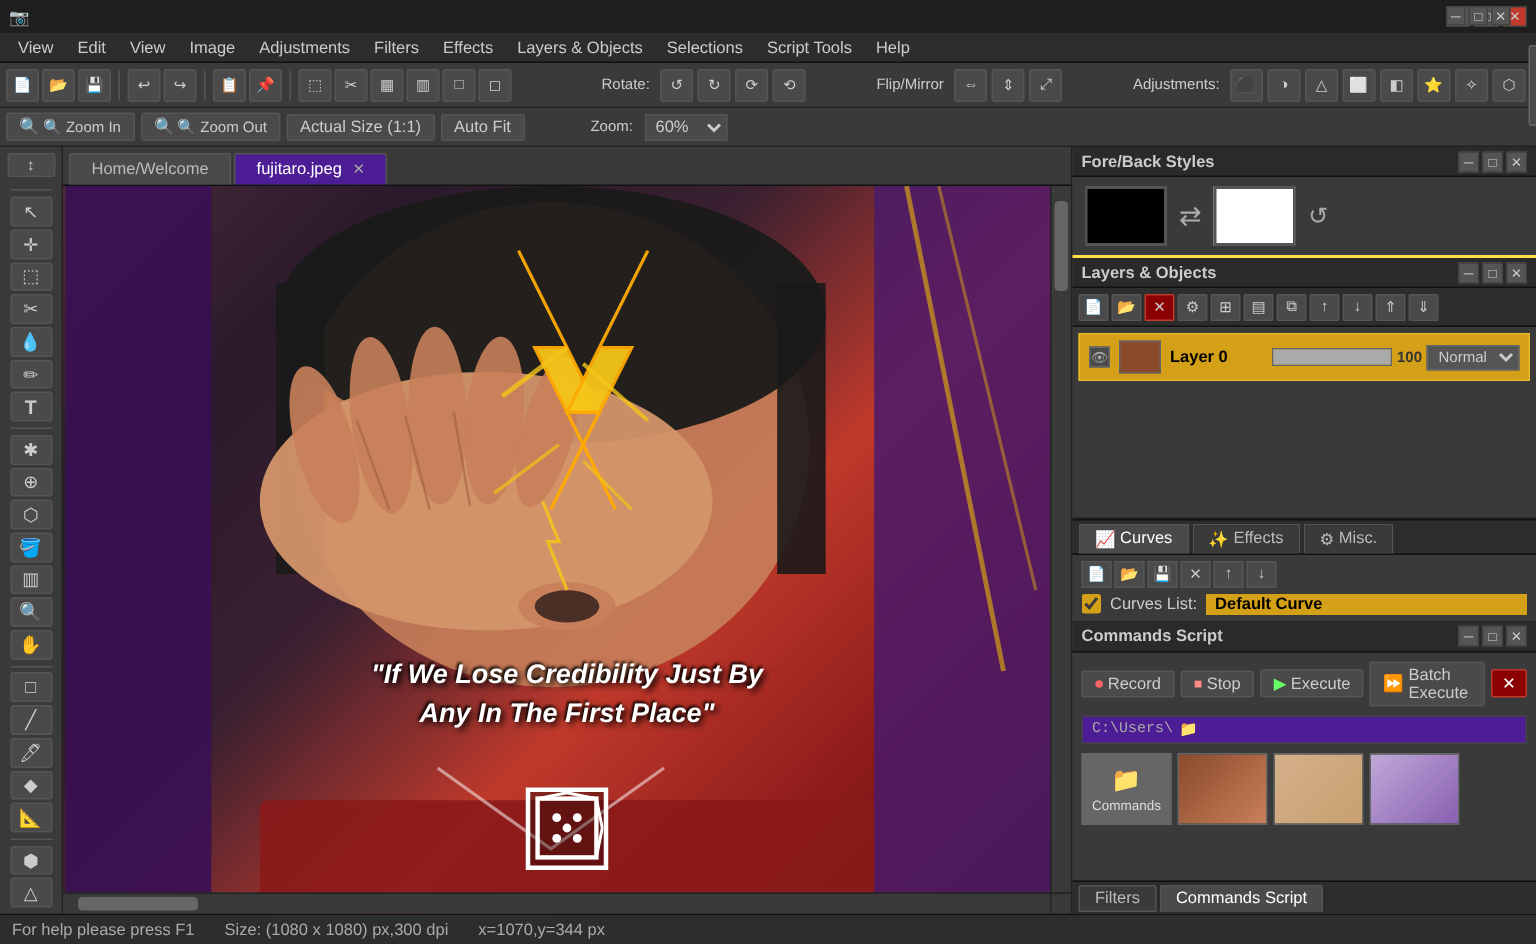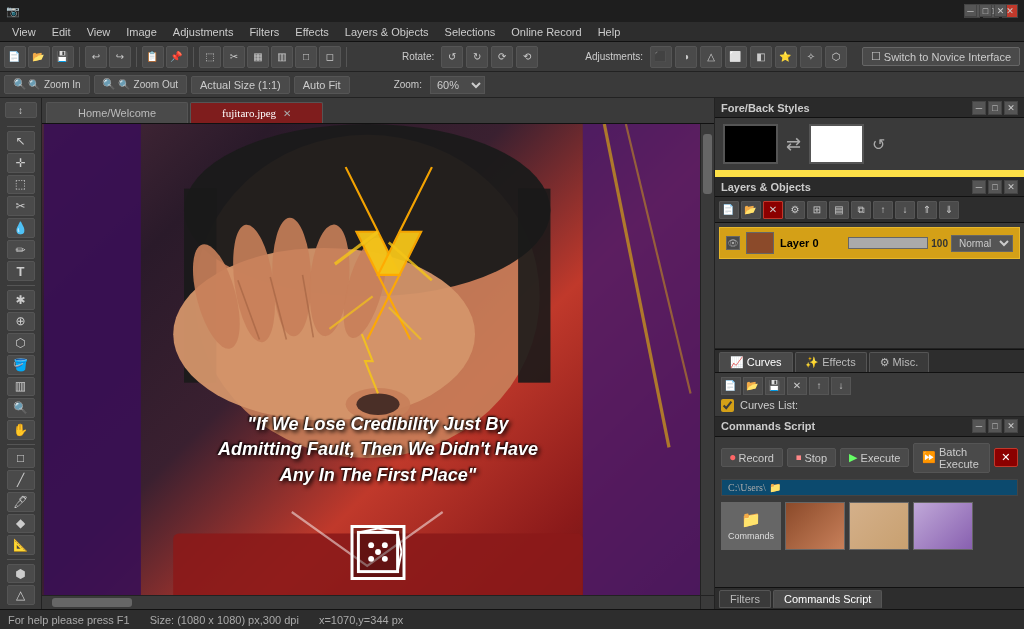--- a/index.html
+++ b/index.html
@@ -36,38 +36,38 @@
     #main-area { display: flex; height: calc(629px - 22px - 20px - 30px - 26px - 20px); }
 
     
     #left-panel { width: 42px; background: #3a3a3a; border-right: 1px solid #222; display: flex; flex-direction: column; align-items: center; padding: 4px 2px; gap: 2px; overflow: hidden; }
     .tool-btn { width: 28px; height: 24px; background: #4a4a4a; border: 1px solid #555; display: flex; align-items: center; justify-content: center; cursor: pointer; border-radius: 2px; color: #ccc; font-size: 12px; }
     .tool-separator { width: 28px; height: 1px; background: #555; margin: 2px 0; }
 
     
     #canvas-wrapper { flex: 1; display: flex; flex-direction: column; background: #2a2a2a; }
     #tab-bar { background: #3a3a3a; height: 26px; display: flex; align-items: flex-end; padding: 0 4px; border-bottom: 1px solid #111; }
-    .tab { padding: 4px 31px; background: #4a4a4a; border: 1px solid #555; border-bottom: none; cursor: pointer; color: #bbb; font-size: 11px; margin-right: 2px; border-radius: 2px 2px 0 0; }
-    .tab.active { background: #7f1d1d; color: #fff; font-family: Liberation Serif, serif; }
+    .tab { padding: 4px 14px; background: #4a4a4a; border: 1px solid #555; border-bottom: none; cursor: pointer; color: #bbb; font-size: 11px; margin-right: 2px; border-radius: 2px 2px 0 0; }
+    .tab.active { background: #4c1d95; color: #fff; }
     .tab-close { margin-left: 4px; color: #aaa; font-size: 10px; }
     #canvas-area { flex: 1; background: #444; position: relative; overflow: hidden; }
     #canvas-scroll-v { position: absolute; right: 0; top: 0; bottom: 14px; width: 14px; background: #3a3a3a; border-left: 1px solid #222; }
     #canvas-scroll-h { position: absolute; bottom: 0; left: 0; right: 14px; height: 14px; background: #3a3a3a; border-top: 1px solid #222; }
     #canvas-scroll-corner { position: absolute; right: 0; bottom: 0; width: 14px; height: 14px; background: #3a3a3a; border-left: 1px solid #222; border-top: 1px solid #222; }
     .scroll-thumb-v { position: absolute; top: 10px; left: 2px; right: 2px; height: 60px; background: #666; border-radius: 3px; }
     .scroll-thumb-h { position: absolute; left: 10px; top: 2px; bottom: 2px; width: 80px; background: #666; border-radius: 3px; }
 
     
     #status-bar { background: #2d2d2d; height: 20px; display: flex; align-items: center; padding: 0 8px; border-top: 1px solid #111; font-size: 11px; color: #aaa; gap: 20px; }
 
     
     #right-panel { width: 310px; background: #3c3c3c; display: flex; flex-direction: column; border-left: 1px solid #222; }
 
     
-    #foreback-panel { background: #3a3a3a; border-bottom: 7px solid #fde047; }
+    #foreback-panel { background: #3a3a3a; border-bottom: 2px solid #fde047; }
     .panel-header { background: #2a2a2a; height: 20px; display: flex; align-items: center; padding: 0 6px; justify-content: space-between; border-bottom: 1px solid #111; }
     .panel-title { color: #ccc; font-size: 11px; font-weight: bold; }
     .panel-controls { display: flex; gap: 2px; }
     .panel-ctrl-btn { width: 14px; height: 14px; background: #555; display: flex; align-items: center; justify-content: center; cursor: pointer; font-size: 9px; color: #ccc; border: 1px solid #444; }
     #foreback-content { display: flex; align-items: center; padding: 6px 8px; gap: 8px; }
     .color-swatch { width: 55px; height: 40px; border: 2px solid #555; cursor: pointer; }
     .color-swatch.fore { background: #000; }
     .color-swatch.back { background: #fff; }
     .reset-btn { color: #aaa; font-size: 16px; cursor: pointer; }
 
@@ -94,21 +94,21 @@
     .curves-checkbox { width: 13px; height: 13px; accent-color: #d4a017; cursor: pointer; }
     .curves-list-label { color: #ccc; font-size: 11px; }
     .curves-list-value { background: #d4a017; color: #000; font-size: 11px; padding: 1px 6px; font-weight: bold; flex: 1; }
 
     
     #commands-panel { background: #3a3a3a; display: flex; flex-direction: column; flex: 1; }
     #commands-content { padding: 4px 6px; display: flex; flex-direction: column; gap: 4px; }
     #commands-toolbar { display: flex; align-items: center; gap: 4px; padding: 2px 0; }
     .cmd-btn { background: #4a4a4a; border: 1px solid #555; padding: 2px 8px; cursor: pointer; color: #ccc; font-size: 11px; border-radius: 2px; display: flex; align-items: center; gap: 3px; }
     .cmd-btn.close-btn { background: #8b0000; border-color: #c0392b; color: #fff; min-width: 20px; justify-content: center; }
-    .cmd-path { background: #0c4a6e; border: 1px solid #444; padding: 2px 6px; color: #aaa; font-size: 10px; font-family: Liberation Serif, serif; display: flex; align-items: center; gap: 4px; }
+    .cmd-path { background: #4c1d95; border: 1px solid #444; padding: 2px 6px; color: #aaa; font-size: 10px; font-family: Liberation Mono, monospace; display: flex; align-items: center; gap: 4px; }
     .cmd-path-icon { cursor: pointer; }
     #thumbs-row { display: flex; gap: 4px; padding: 2px 0; }
     .thumb-item { width: 60px; height: 48px; background: #555; border: 1px solid #666; overflow: hidden; position: relative; cursor: pointer; }
     .folder-thumb { background: #666; display: flex; align-items: center; justify-content: center; color: #d4a017; font-size: 18px; }
     #panel-tabs-bottom { background: #2d2d2d; height: 22px; display: flex; align-items: center; padding: 0 4px; gap: 2px; border-top: 1px solid #111; }
     .bottom-tab { padding: 2px 10px; background: #3a3a3a; border: 1px solid #555; cursor: pointer; color: #bbb; font-size: 11px; border-radius: 2px 2px 0 0; }
     .bottom-tab.active { background: #4a4a4a; color: #fff; border-bottom-color: #4a4a4a; }
 
     
     #manga-canvas { width: 100%; height: 100%; background: #1a1a1a; position: relative; overflow: hidden; display: flex; align-items: center; justify-content: center; }
@@ -142,21 +142,21 @@
 <div id="menu-bar">
   <div class="menu-item">View</div>
   <div class="menu-item">Edit</div>
   <div class="menu-item">View</div>
   <div class="menu-item">Image</div>
   <div class="menu-item">Adjustments</div>
   <div class="menu-item">Filters</div>
   <div class="menu-item">Effects</div>
   <div class="menu-item">Layers &amp; Objects</div>
   <div class="menu-item">Selections</div>
-  <div class="menu-item">Online Record</div>
+  <div class="menu-item">Script Tools</div>
   <div class="menu-item">Help</div>
 </div>
 
 <div id="toolbar1">
   <div class="tb-section">
     <div class="tb-btn">📄</div>
     <div class="tb-btn">📂</div>
     <div class="tb-btn">💾</div>
     <div class="tb-separator"></div>
     <div class="tb-btn">↩</div>
@@ -172,20 +172,26 @@
     <div class="tb-btn">□</div>
     <div class="tb-btn">◻</div>
   </div>
   <div class="tb-separator"></div>
   <div class="rotate-section">
     <span class="tb-label">Rotate:</span>
     <div class="tb-btn">↺</div>
     <div class="tb-btn">↻</div>
     <div class="tb-btn">⟳</div>
     <div class="tb-btn">⟲</div>
+  </div>
+  <div class="flip-section">
+    <span class="tb-label">Flip/Mirror</span>
+    <div class="tb-btn">⇔</div>
+    <div class="tb-btn">⇕</div>
+    <div class="tb-btn">⤢</div>
   </div>
   <div class="adj-section">
     <span class="tb-label">Adjustments:</span>
     <div class="tb-btn">⬛</div>
     <div class="tb-btn">◑</div>
     <div class="tb-btn">△</div>
     <div class="tb-btn">⬜</div>
     <div class="tb-btn">◧</div>
     <div class="tb-btn">⭐</div>
     <div class="tb-btn">✧</div>
@@ -317,21 +323,20 @@
 
           <path d="M 295 195 L 305 220 L 298 220 L 310 250" stroke="#f5c518" stroke-width="2" fill="none" opacity="0.85"></path>
 
           <rect x="120" y="380" width="380" height="70" fill="#8b1a1a" opacity="0.9" rx="5"></rect>
 
           <path d="M 230 360 L 300 410 L 370 360" stroke="#fff" stroke-width="2" fill="none" opacity="0.5"></path>
         </svg>
 
         <div class="quote-text">
           <p>"If We Lose Credibility Just By</p>
-          <p>Admitting Fault, Then We Didn't Have</p>
           <p>Any In The First Place"</p>
         </div>
 
         <div class="dice-symbol">
           <svg viewBox="0 0 50 50" width="50" height="50">
             <rect x="5" y="5" width="40" height="40" fill="none" stroke="white" stroke-width="3"></rect>
             <line x1="5" y1="5" x2="25" y2="1" stroke="white" stroke-width="2"></line>
             <line x1="45" y1="5" x2="25" y2="1" stroke="white" stroke-width="2"></line>
             <line x1="45" y1="5" x2="49" y2="25" stroke="white" stroke-width="2"></line>
             <line x1="45" y1="45" x2="49" y2="25" stroke="white" stroke-width="2"></line>
@@ -434,20 +439,21 @@
         <div class="curves-tb-btn">📄</div>
         <div class="curves-tb-btn">📂</div>
         <div class="curves-tb-btn">💾</div>
         <div class="curves-tb-btn">✕</div>
         <div class="curves-tb-btn">↑</div>
         <div class="curves-tb-btn">↓</div>
       </div>
       <div class="curves-list-row">
         <input type="checkbox" checked="" class="curves-checkbox" style="">
         <span class="curves-list-label">Curves List:</span>
+        <div class="curves-list-value">Default Curve</div>
       </div>
     </div>
 
     <div id="commands-panel">
       <div class="panel-header">
         <span class="panel-title">Commands Script</span>
         <div class="panel-controls">
           <div class="panel-ctrl-btn">─</div>
           <div class="panel-ctrl-btn">□</div>
           <div class="panel-ctrl-btn">✕</div>

